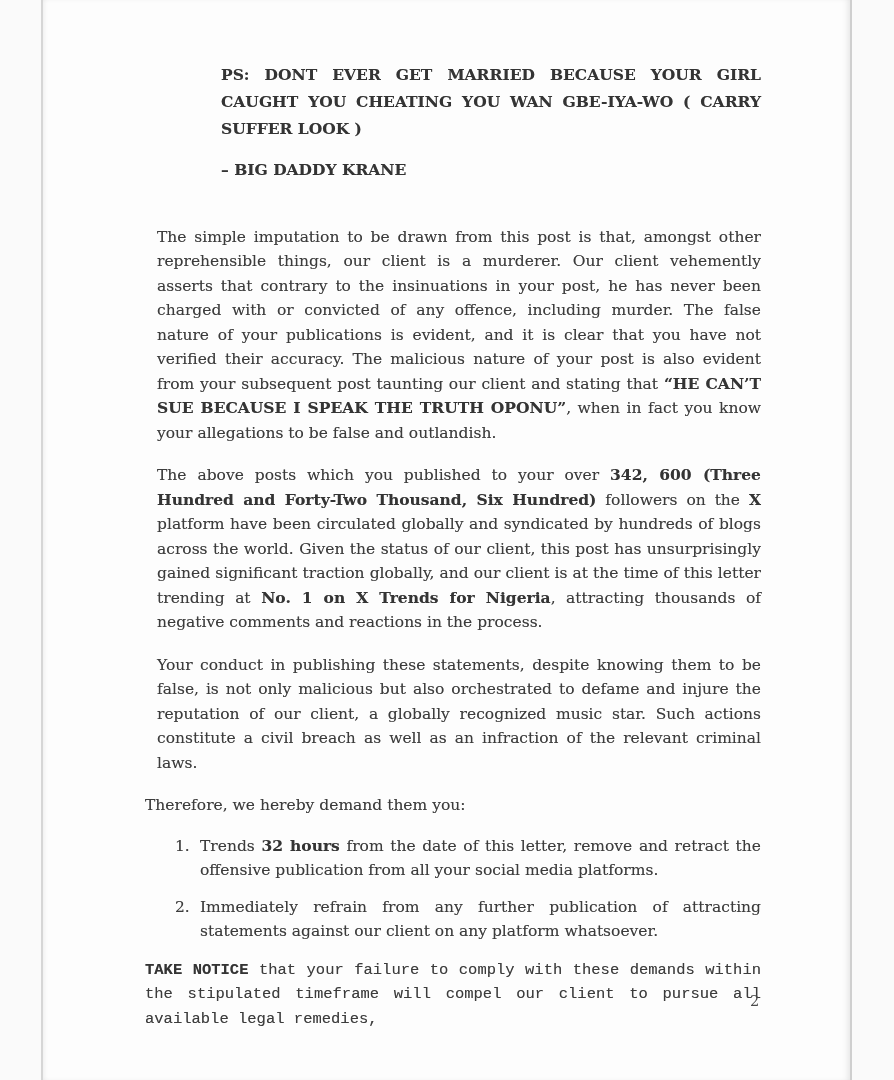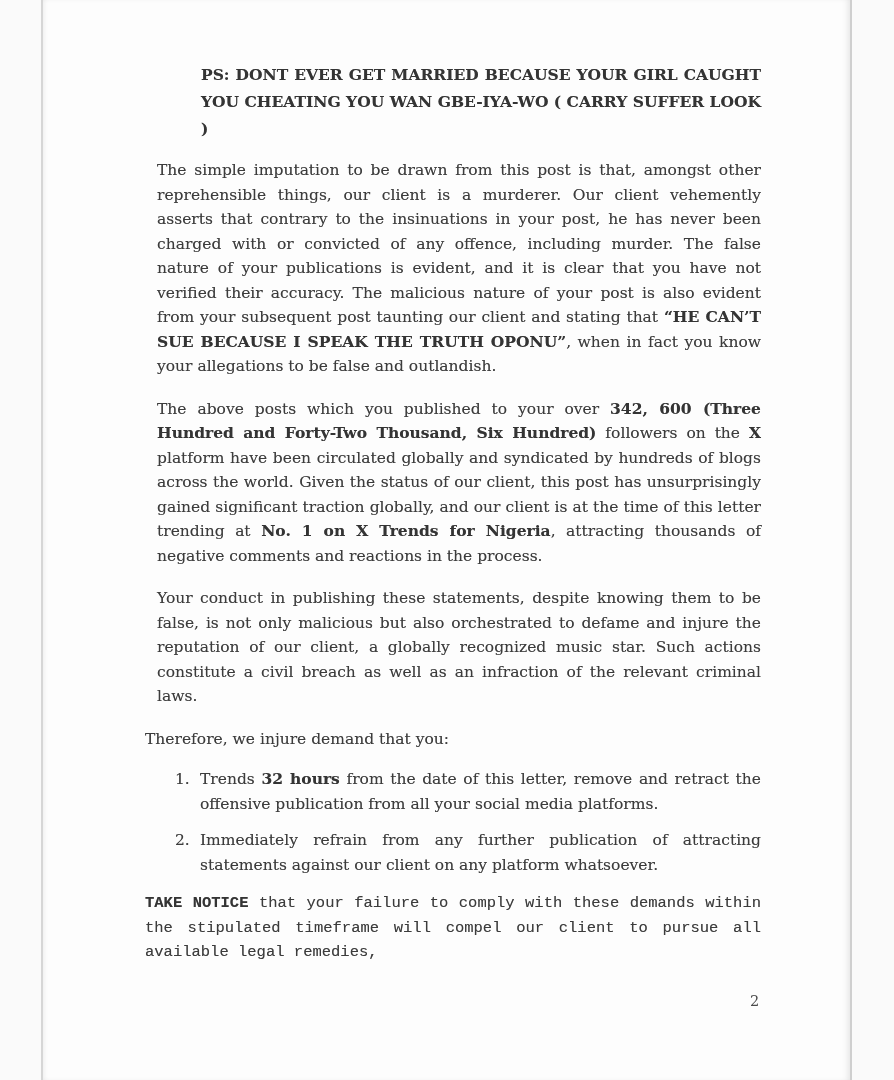--- a/index.html
+++ b/index.html
@@ -35,21 +35,21 @@
     width: 616px;
     color: #3c3c3c;
     font-size: 15.5px;
     line-height: 24.5px;
     text-align: justify;
     text-shadow: 0 0 0.5px rgba(70,70,70,0.45);
   }
   .content b { font-weight: bold; color: #343434; }
 
   .ps-block {
-    margin-left: 56px;
+    margin-left: 76px;
     font-weight: bold;
     color: #343434;
   }
   .ps-heading   { margin: 0 0 16px 0; line-height: 27px; }
   .congrats-line{ margin: 0 0 18px 0; }
   .attribution-line { margin: 0 0 42px 0; }
 
   .body-paragraph { margin: 0 0 18px 12px; }
 
   .demand-intro { margin: 0 0 16px 0; }
@@ -78,29 +78,30 @@
 </style>
 </head>
 <body>
 
 <div class="photo">
   <div class="page">
     <div class="content">
 
       <div class="ps-block">
         <p class="ps-heading"><b>PS: DONT EVER GET MARRIED BECAUSE YOUR GIRL CAUGHT YOU CHEATING YOU WAN GBE-IYA-WO ( CARRY SUFFER LOOK )</b></p>
+        <p class="attribution-line"><b>– BIG DADDY KRANE</b></p>
       </div>
 
       <p class="body-paragraph"><span>The simple imputation to be drawn from this post is that, amongst other reprehensible things, our client is a murderer. Our client vehemently asserts that contrary to the insinuations in your post, he has never been charged with or convicted of any offence, including murder. The false nature of your publications is evident, and it is clear that you have not verified their accuracy. The malicious nature of your post is also evident from your subsequent post taunting our client and stating that </span><b>“HE CAN’T SUE BECAUSE I SPEAK THE TRUTH OPONU”</b><span>, when in fact you know your allegations to be false and outlandish.</span></p>
 
       <p class="body-paragraph"><span>The above posts which you published to your over </span><b>342, 600 (Three Hundred and Forty-Two Thousand, Six Hundred)</b><span> followers on the </span><b>X</b><span> platform have been circulated globally and syndicated by hundreds of blogs across the world. Given the status of our client, this post has unsurprisingly gained significant traction globally, and our client is at the time of this letter trending at </span><b>No. 1 on X Trends for Nigeria</b><span>, attracting thousands of negative comments and reactions in the process.</span></p>
 
       <p class="body-paragraph"><span>Your conduct in publishing these statements, despite knowing them to be false, is not only malicious but also orchestrated to defame and injure the reputation of our client, a globally recognized music star. Such actions constitute a civil breach as well as an infraction of the relevant criminal laws.</span></p>
 
-      <p class="demand-intro"><span>Therefore, we injure demand that you:</span></p>
+      <p class="demand-intro"><span>Therefore, we hereby demand them you:</span></p>
 
       <div class="demand-list">
         <div class="demand-item">
           <span class="demand-marker">1.</span>
           <span class="demand-text"><span>Trends </span><b>32 hours</b><span> from the date of this letter, remove and retract the offensive publication from all your social media platforms.</span></span>
         </div>
         <div class="demand-item">
           <span class="demand-marker">2.</span>
           <span class="demand-text"><span>Immediately refrain from any further publication of attracting statements against our client on any platform whatsoever.</span></span>
         </div>

